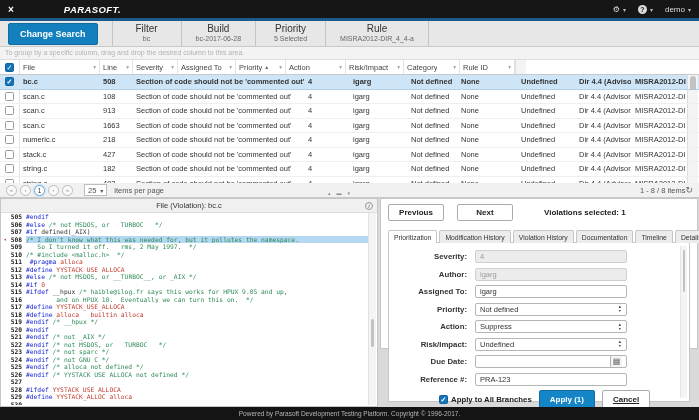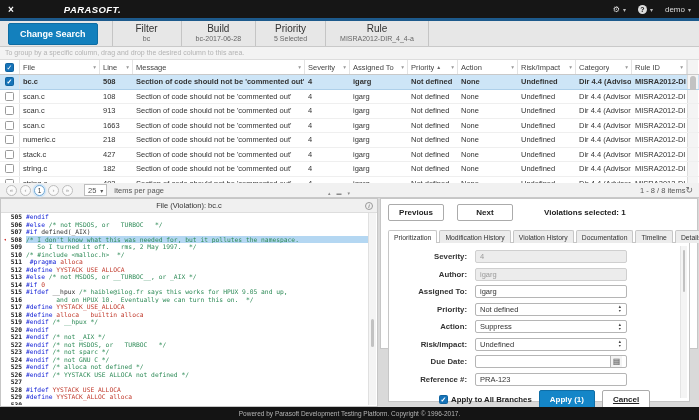--- a/index.html
+++ b/index.html
@@ -186,24 +186,20 @@
         <span class="cb checked">✓</span>
       </div>
       <div class="hcell c-file">
         <span class="hlabel">File</span>
         <span class="colmenu">▾</span>
       </div>
       <div class="hcell c-line">
         <span class="hlabel">Line</span>
         <span class="colmenu">▾</span>
       </div>
-      <div class="hcell c-message">
-        <span class="hlabel">Message</span>
-        <span class="colmenu">▾</span>
-      </div>
       <div class="hcell c-severity">
         <span class="hlabel">Severity</span>
         <span class="colmenu">▾</span>
       </div>
       <div class="hcell c-assigned">
         <span class="hlabel">Assigned To</span>
         <span class="colmenu">▾</span>
       </div>
       <div class="hcell c-priority">
         <span class="hlabel">Priority</span>

